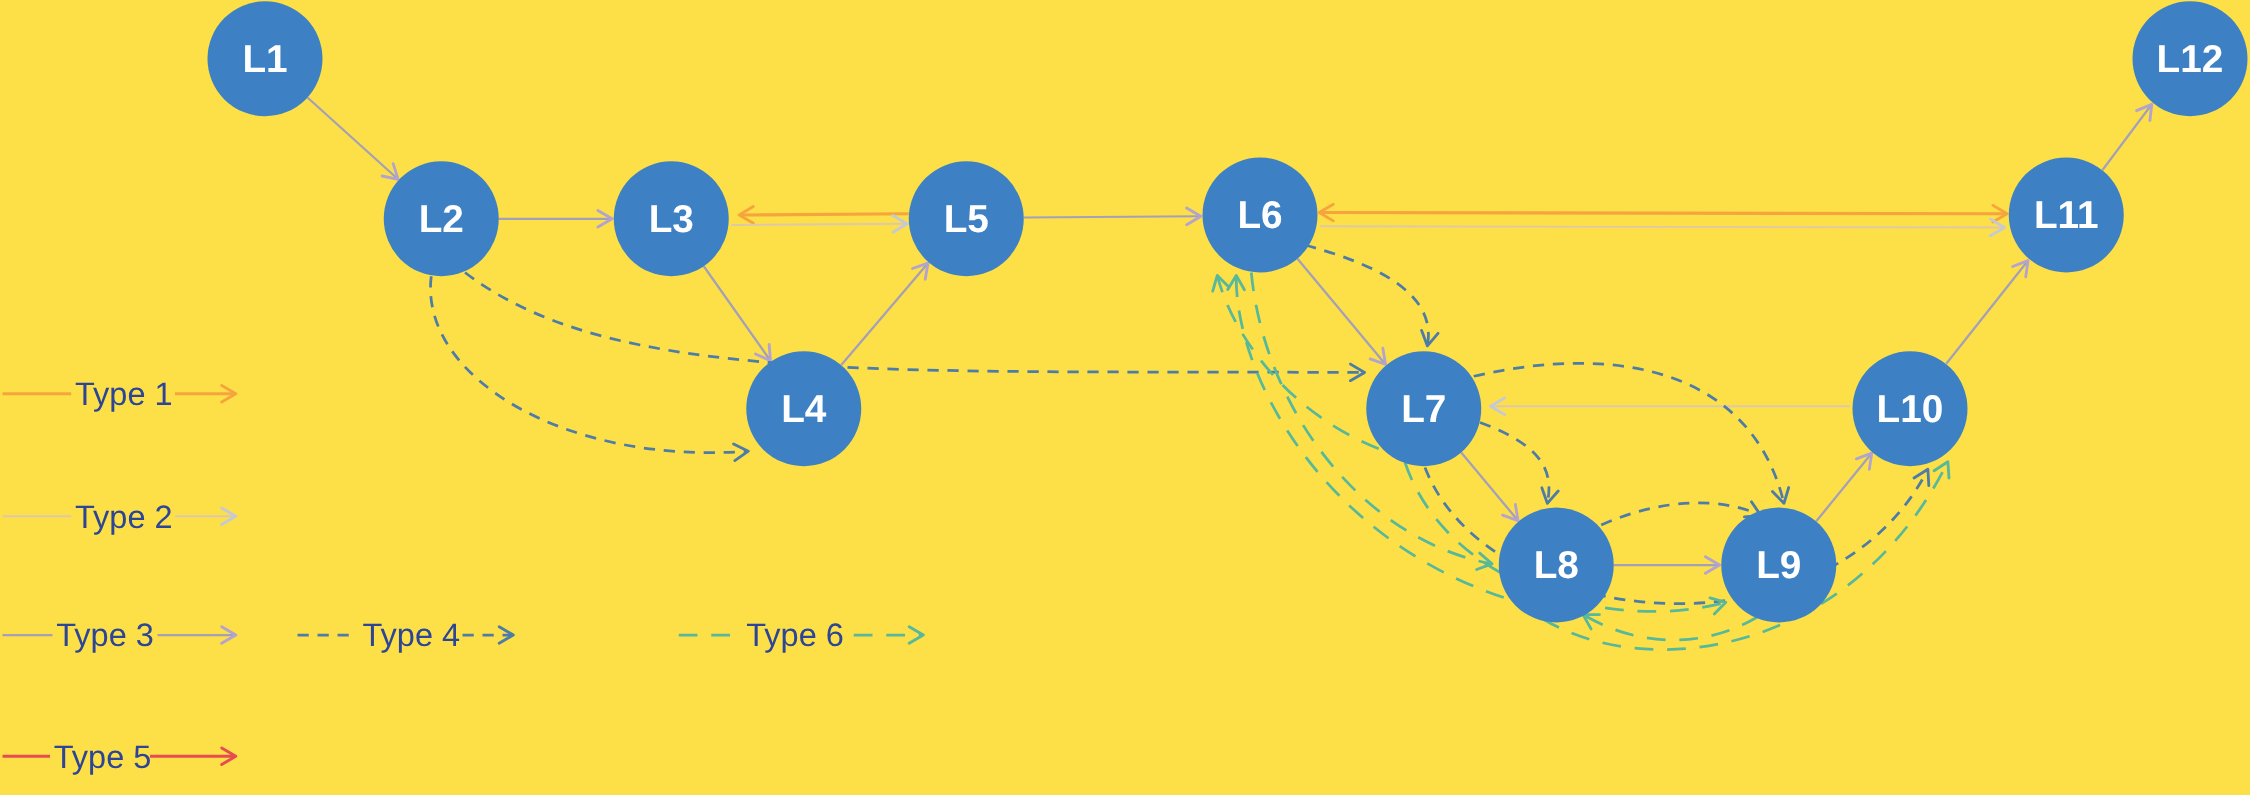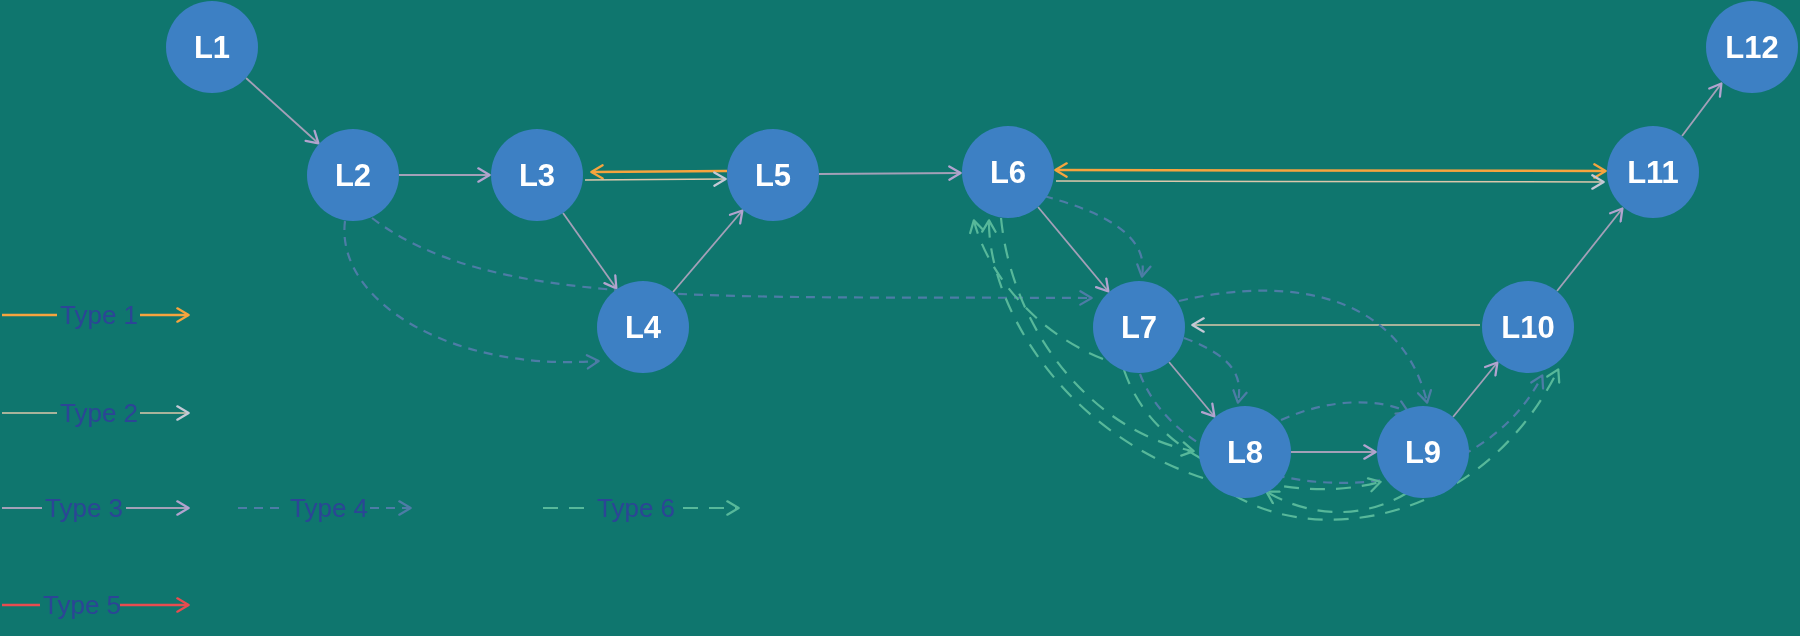--- a/index.html
+++ b/index.html
@@ -1,16 +1,16 @@
 <!DOCTYPE html>
 <html><head>
 <meta charset="utf-8">
 <style>
   html,body{margin:0;padding:0;background:#ffffff;}
-  .figure-wrap{position:relative;width:1800px;height:636px;background:#0f766e;overflow:hidden;
+  .figure-wrap{position:relative;width:1800px;height:636px;background:#fde047;overflow:hidden;
     font-family:"Liberation Sans", sans-serif;}
   svg{display:block}
   .node-label{font-family:"Liberation Sans", sans-serif;font-weight:600;}
   .legend-label{font-family:"Liberation Sans", sans-serif;}
 </style>
 </head>
 <body>
 
 <div class="figure-wrap">
   <svg id="graph-svg" width="1800" height="636" viewBox="0 0 1800 636" xmlns="http://www.w3.org/2000/svg">

